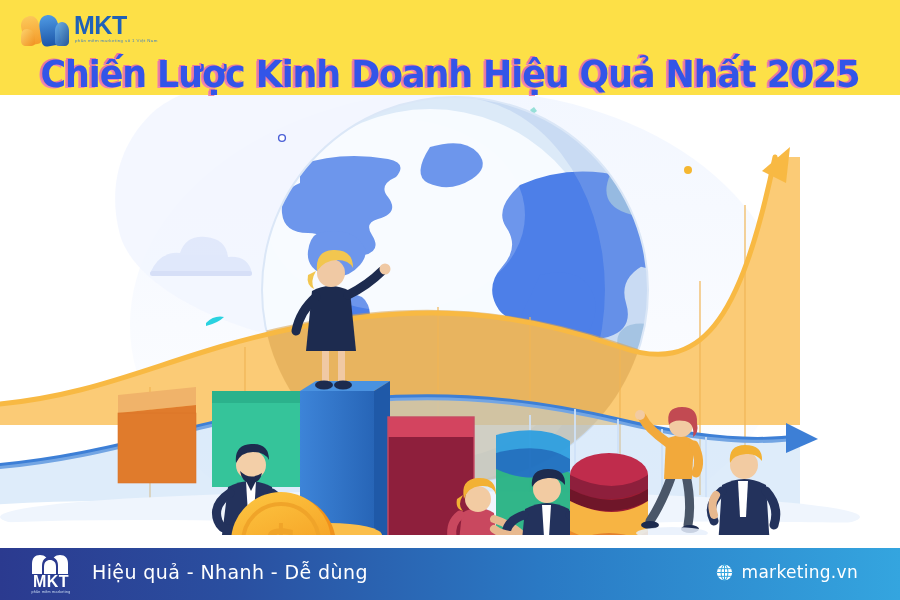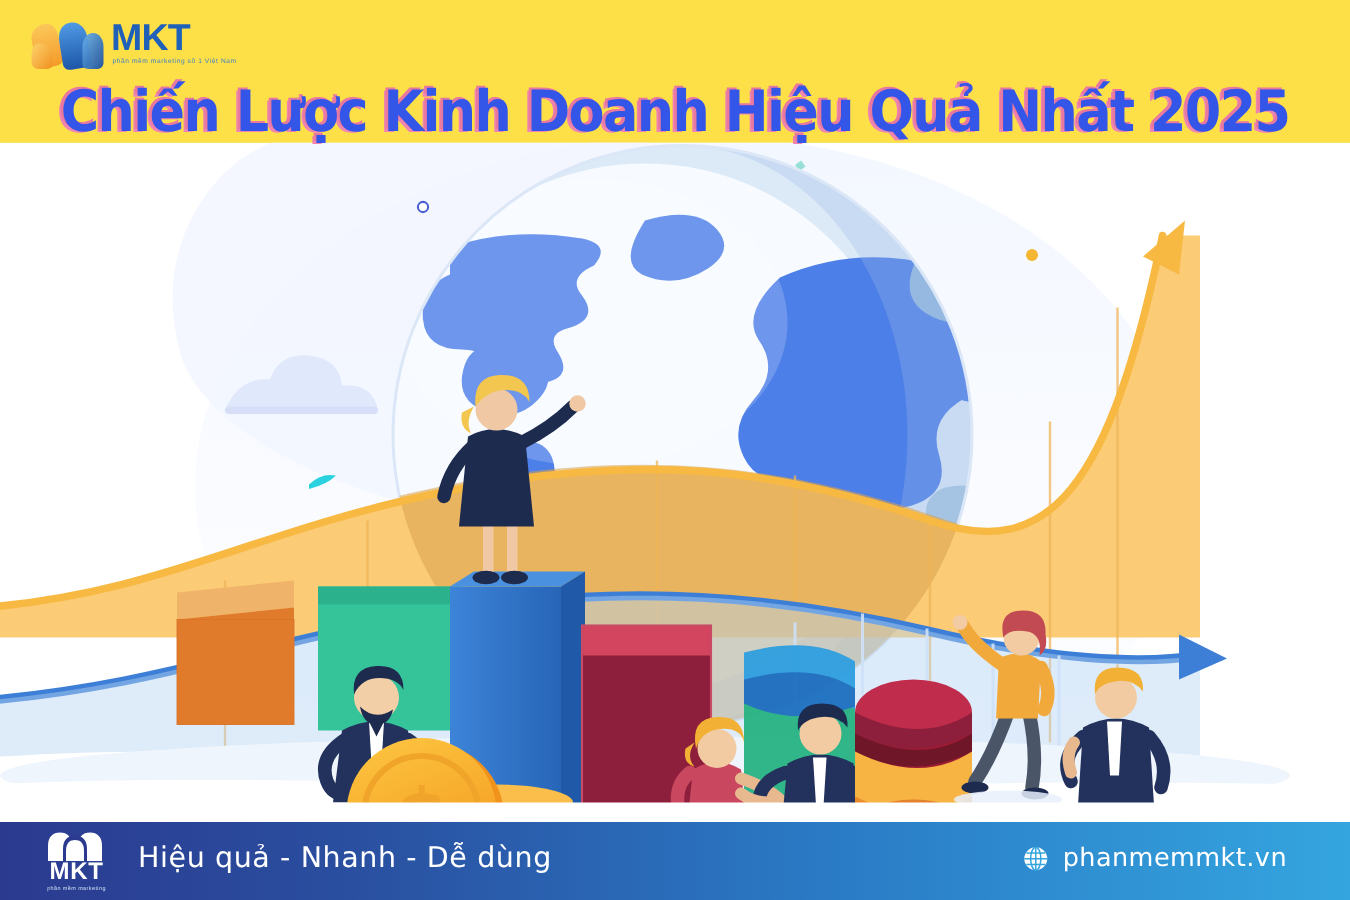--- a/index.html
+++ b/index.html
@@ -385,17 +385,17 @@
       <svg class="globe-ic" viewBox="0 0 20 20">
         <circle cx="10" cy="10" r="9" fill="#ffffff"></circle>
         <g stroke="#34a5df" stroke-width="1.2" fill="none">
           <ellipse cx="10" cy="10" rx="4" ry="9"></ellipse>
           <line x1="1" y1="10" x2="19" y2="10"></line>
           <line x1="2.6" y1="5.5" x2="17.4" y2="5.5"></line>
           <line x1="2.6" y1="14.5" x2="17.4" y2="14.5"></line>
           <line x1="10" y1="1" x2="10" y2="19"></line>
         </g>
       </svg>
-      <span>phanmemmkt.vn</span>
+      <span>marketing.vn</span>
     </div>
   </div>
 
 </div>
 
 </body></html>

